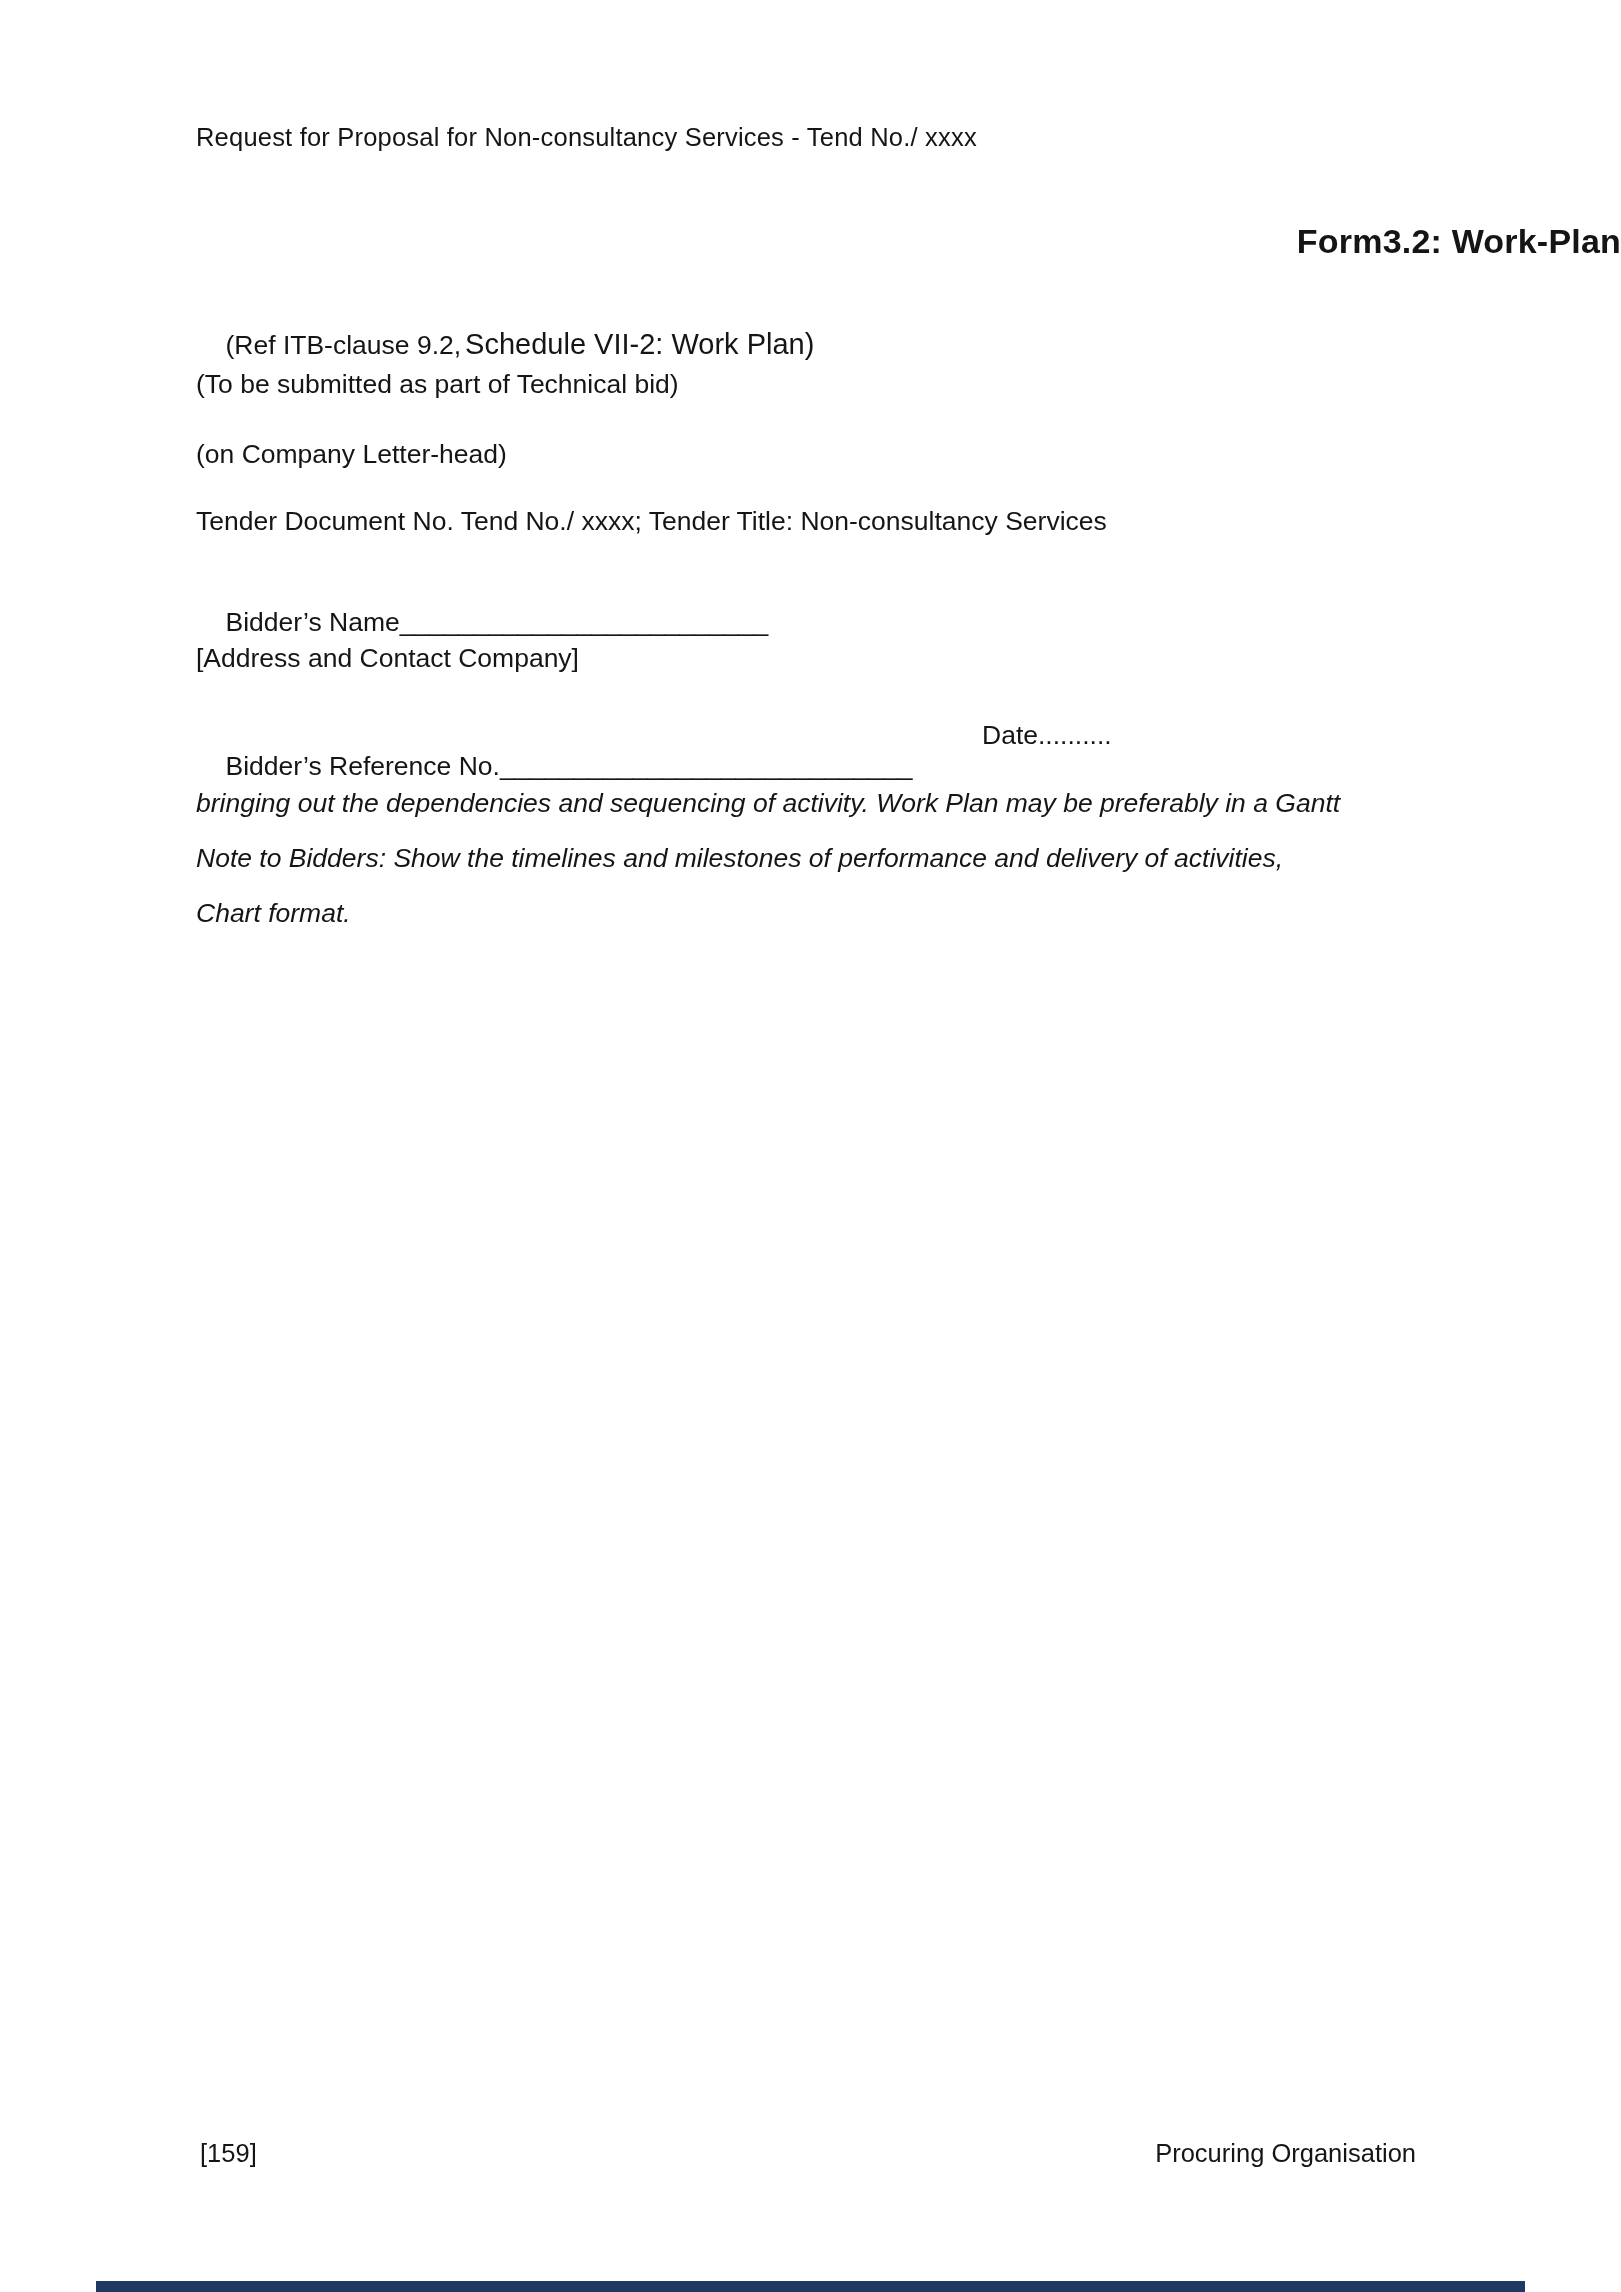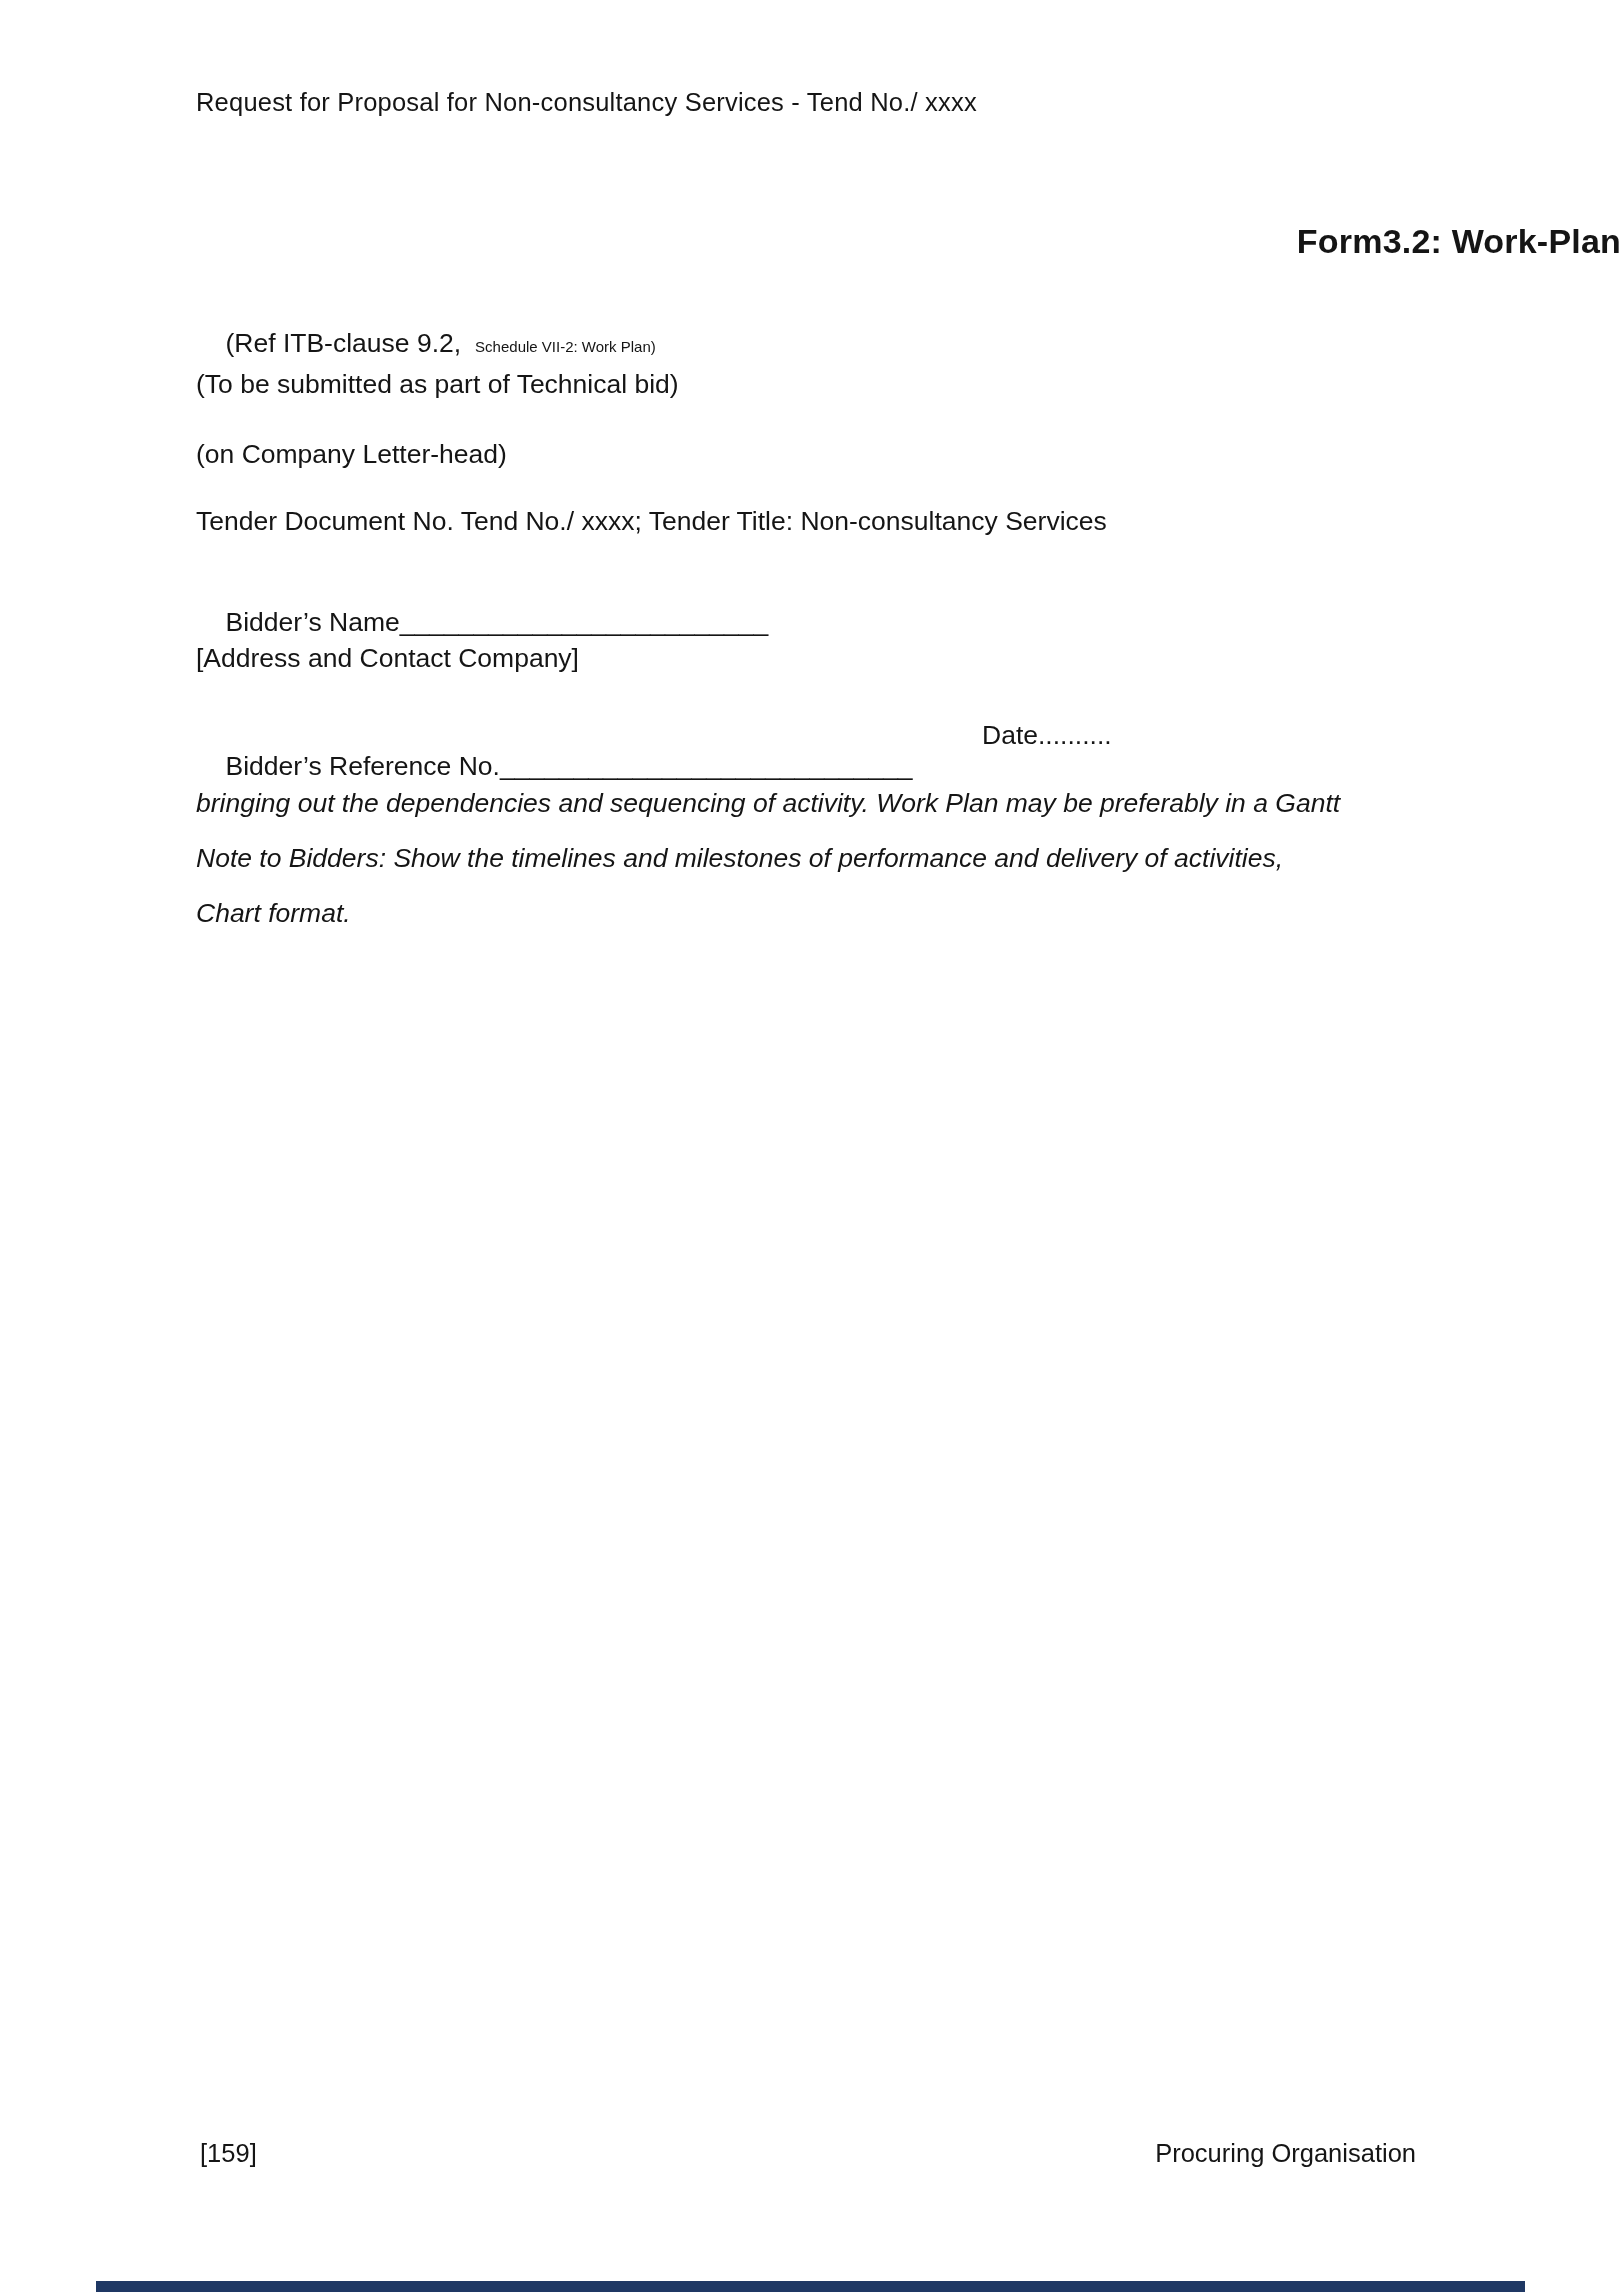--- a/index.html
+++ b/index.html
@@ -12,21 +12,21 @@
     width: 1621px;
     height: 2293px;
     background: #ffffff;
     color: #151515;
     font-family: "Liberation Sans", sans-serif;
     overflow: hidden;
   }
   .hdr {
     position: absolute;
     left: 196px;
-    top: 88px;
+    top: 123px;
     font-size: 25.5px;
     letter-spacing: 0.2px;
     white-space: pre;
   }
   .title {
     position: absolute;
     left: 0;
     top: 222px;
     width: 100%;
     text-align: right;
@@ -41,22 +41,22 @@
     white-space: pre;
   }
   .l-ref        { top: 297px; }
   .l-submit     { top: 369px; text-align: right; }
   .l-letterhead { top: 439px; }
   .l-tender     { top: 506px; }
   .l-name       { top: 576px; }
   .l-address    { top: 643px; }
   .l-refno      { top: 720px; width: 1274px; }
   .small {
-    font-size: 15px;
-    margin-left: 14px;
+    font-size: 29px;
+    margin-left: 4px;
   }
   .date-field {
     position: absolute;
     left: 786px;
     top: 0;
   }
   .note {
     position: absolute;
     left: 196px;
     top: 776px;

